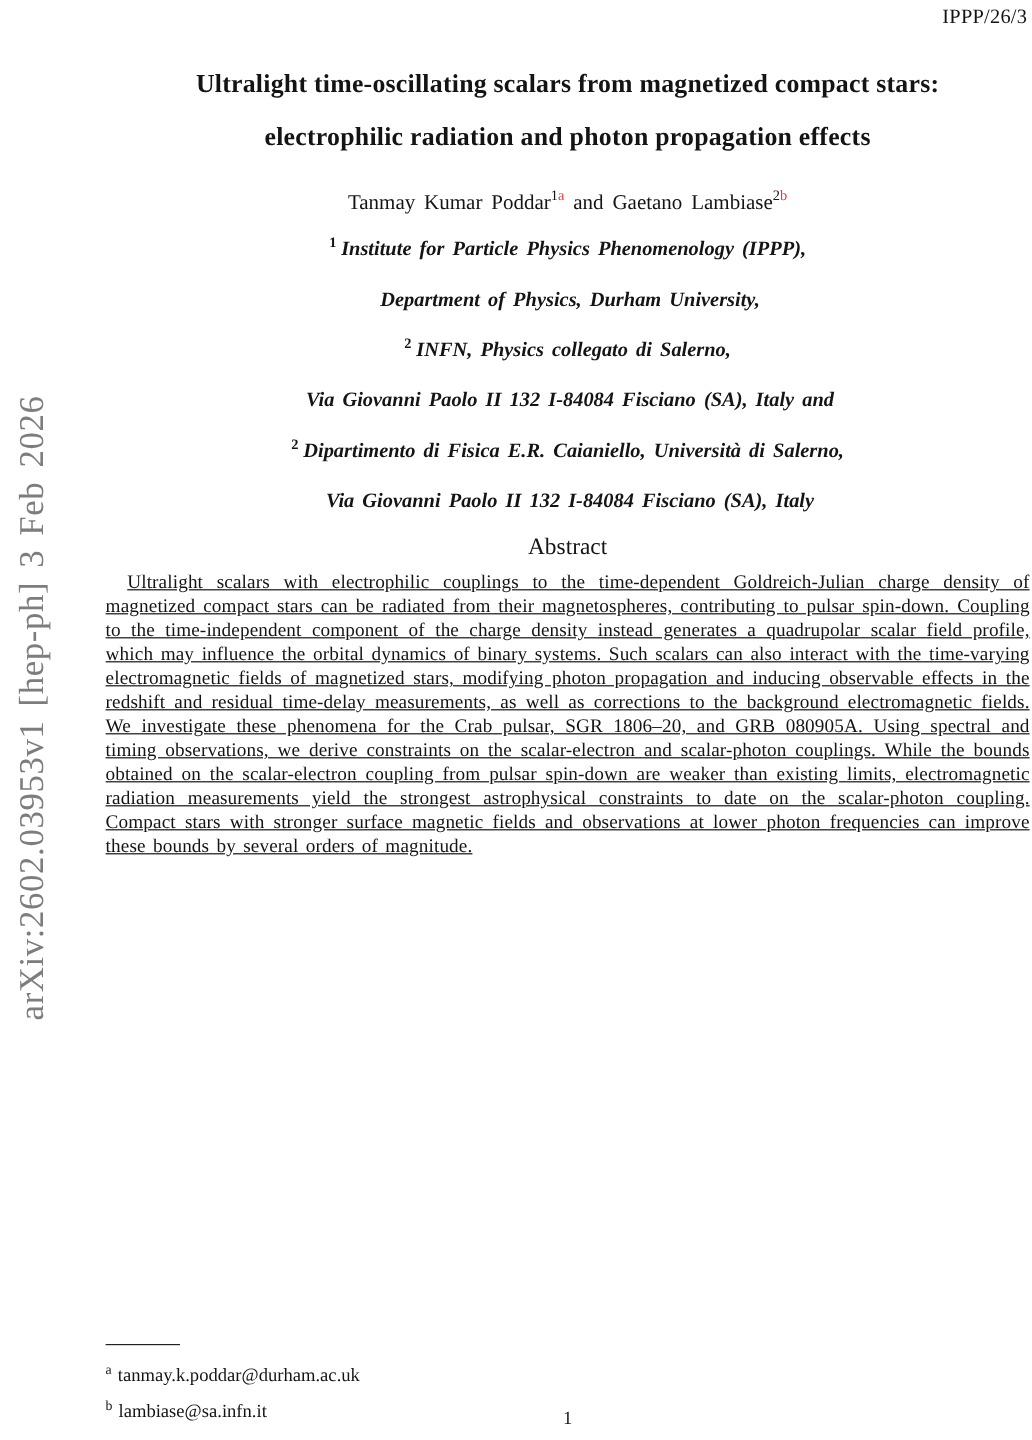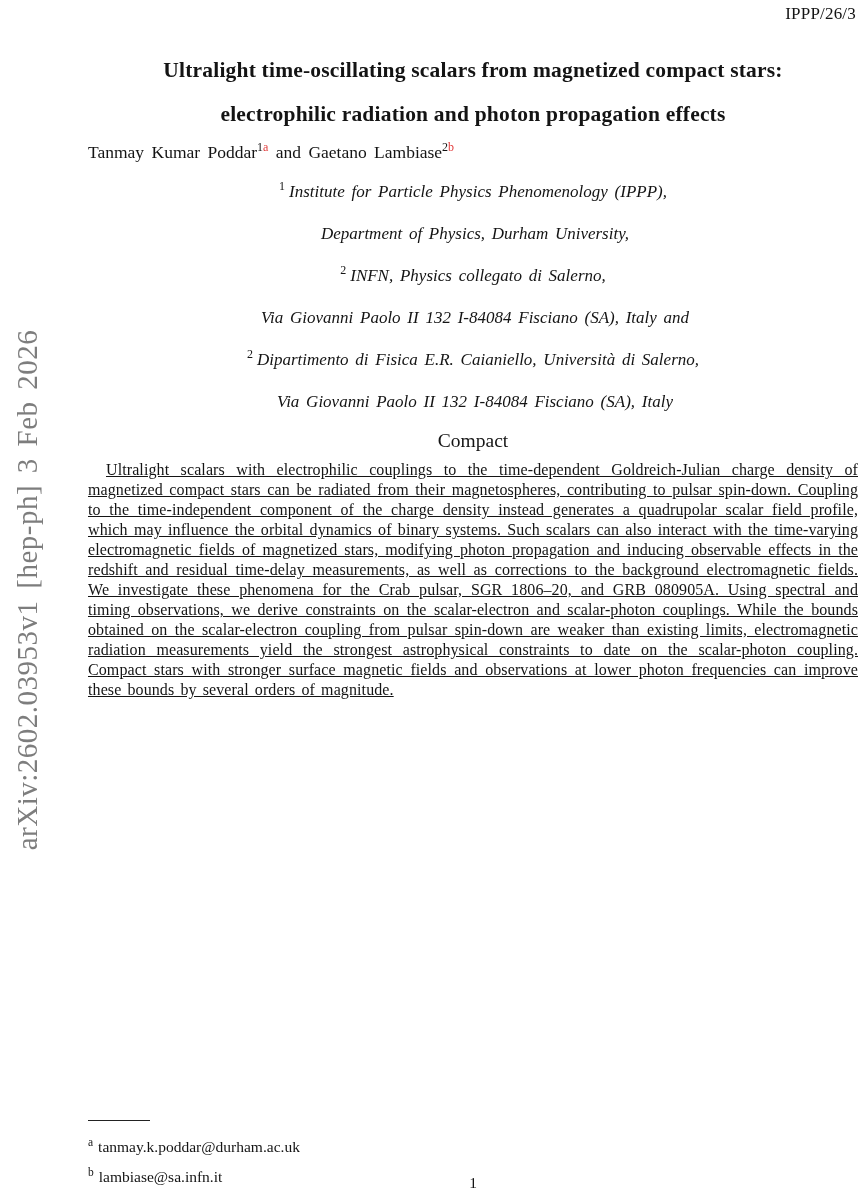--- a/index.html
+++ b/index.html
@@ -22,30 +22,31 @@
   }
   .content {
     position:absolute; left:88px; top:0; width:770px;
   }
   .title {
     margin-top:48px; text-align:center;
     font-weight:bold; font-size:21.5px; line-height:44px;
     letter-spacing:0.2px;
   }
   .authors {
-    margin-top:4px; text-align:left;
+    margin-top:20px; text-align:center;
     font-size:17.5px; word-spacing:3px;
   }
   sup.affnum { font-size:12px; }
   sup.supmark { font-size:12px; }
   .red { color:#e23b3b; }
   .affiliations {
     margin-top:5px; text-align:center;
     font-style:italic; font-size:17px; line-height:36.4px;
     word-spacing:2.5px;
+    font-weight:bold;
   }
   .aff-line sup { margin-right:4px; font-style:normal; }
   .abstract-heading {
     margin-top:10px; text-align:center; font-size:19.5px;
   }
   .abstract-text {
     margin-top:8px; text-align:justify;
     font-size:16px; line-height:20px;
     text-indent:18px; letter-spacing:0.1px; word-spacing:2px;text-decoration:underline;
   }
@@ -85,21 +86,21 @@
 
   <div class="affiliations">
     <div class="aff-line"><sup class="affnum">1</sup><span>Institute for Particle Physics Phenomenology (IPPP),</span></div>
     <div class="aff-line"><sup class="affnum"></sup><span>Department of Physics, Durham University,</span></div>
     <div class="aff-line"><sup class="affnum">2</sup><span>INFN, Physics collegato di Salerno,</span></div>
     <div class="aff-line"><sup class="affnum"></sup><span>Via Giovanni Paolo II 132 I-84084 Fisciano (SA), Italy and</span></div>
     <div class="aff-line"><sup class="affnum">2</sup><span>Dipartimento di Fisica E.R. Caianiello, Università di Salerno,</span></div>
     <div class="aff-line"><sup class="affnum"></sup><span>Via Giovanni Paolo II 132 I-84084 Fisciano (SA), Italy</span></div>
   </div>
 
-  <div class="abstract-heading">Compact</div>
+  <div class="abstract-heading">Abstract</div>
 
   <div class="abstract-text">Ultralight scalars with electrophilic couplings to the time-dependent Goldreich-Julian charge density of magnetized compact stars can be radiated from their magnetospheres, contributing to pulsar spin-down. Coupling to the time-independent component of the charge density instead generates a quadrupolar scalar field profile, which may influence the orbital dynamics of binary systems. Such scalars can also interact with the time-varying electromagnetic fields of magnetized stars, modifying photon propagation and inducing observable effects in the redshift and residual time-delay measurements, as well as corrections to the background electromagnetic fields. We investigate these phenomena for the Crab pulsar, SGR 1806–20, and GRB 080905A. Using spectral and timing observations, we derive constraints on the scalar-electron and scalar-photon couplings. While the bounds obtained on the scalar-electron coupling from pulsar spin-down are weaker than existing limits, electromagnetic radiation measurements yield the strongest astrophysical constraints to date on the scalar-photon coupling. Compact stars with stronger surface magnetic fields and observations at lower photon frequencies can improve these bounds by several orders of magnitude.</div>
 
 </div>
 
 <div class="footnotes">
   <div class="fn-rule"></div>
   <div class="fn-line"><sup>a</sup><span>tanmay.k.poddar@durham.ac.uk</span></div>
   <div class="fn-line"><sup>b</sup><span>lambiase@sa.infn.it</span></div>
 </div>

